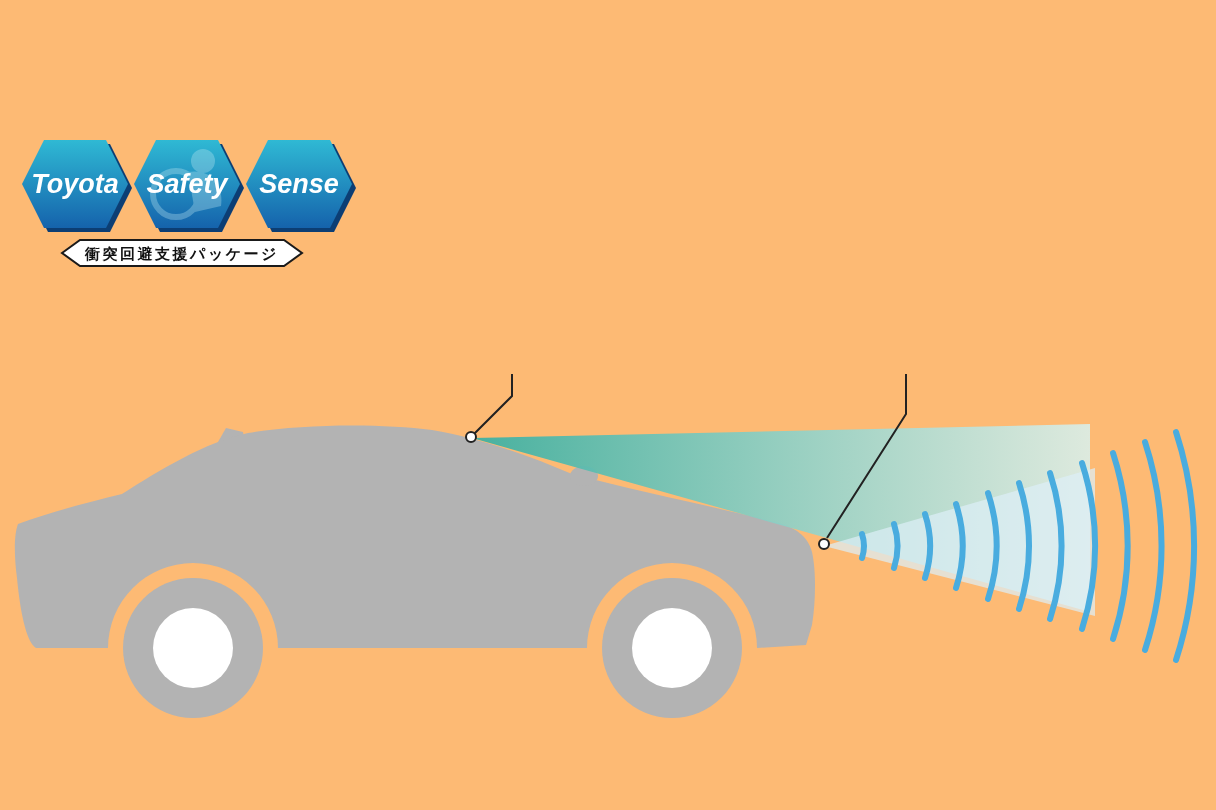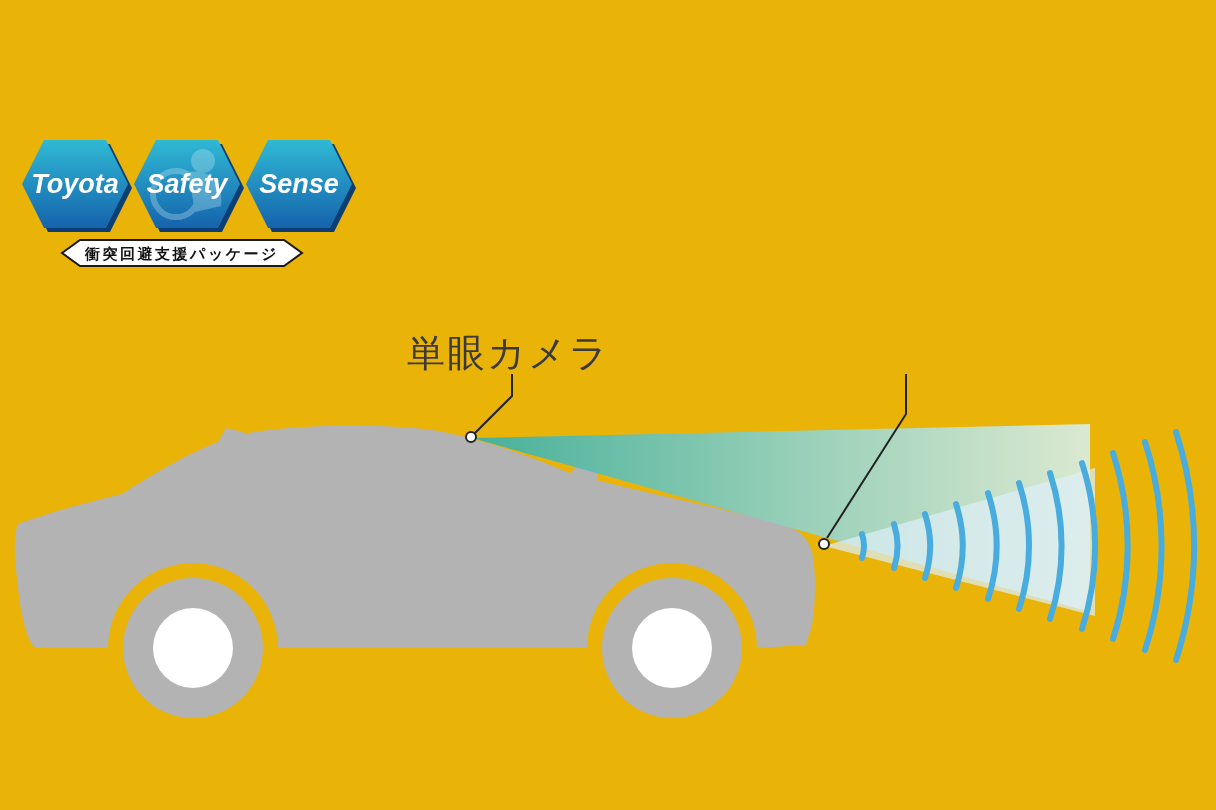--- a/index.html
+++ b/index.html
@@ -1,20 +1,20 @@
 <!DOCTYPE html>
 <html><head>
 <meta charset="utf-8">
 <style>
   html, body { margin: 0; padding: 0; background: #ffffff; }
   .stage {
     position: relative;
     width: 1216px;
     height: 810px;
-    background: #eab308;
+    background: #fdba74;
     overflow: hidden;
     font-family: "DejaVu Sans", sans-serif;
   }
   .stage > svg { position: absolute; left: 0; top: 0; }
   .callout {
     position: absolute;
     font-size: 38px;
     letter-spacing: 2px;
     color: #3a3a3a;
     font-weight: 500;
@@ -131,15 +131,14 @@
     </g>
 
     <g fill="none" stroke="#222222" stroke-width="2">
       <polyline points="512,374 512,396 474,434"></polyline>
       <polyline points="906,374 906,414 827,538"></polyline>
     </g>
     <circle cx="471" cy="437" r="5" fill="#ffffff" stroke="#222222" stroke-width="2"></circle>
     <circle cx="824" cy="544" r="5" fill="#ffffff" stroke="#222222" stroke-width="2"></circle>
   </svg>
 
-  <div class="callout callout-camera">単眼カメラ</div>
 
 </div>
 
 </body></html>

